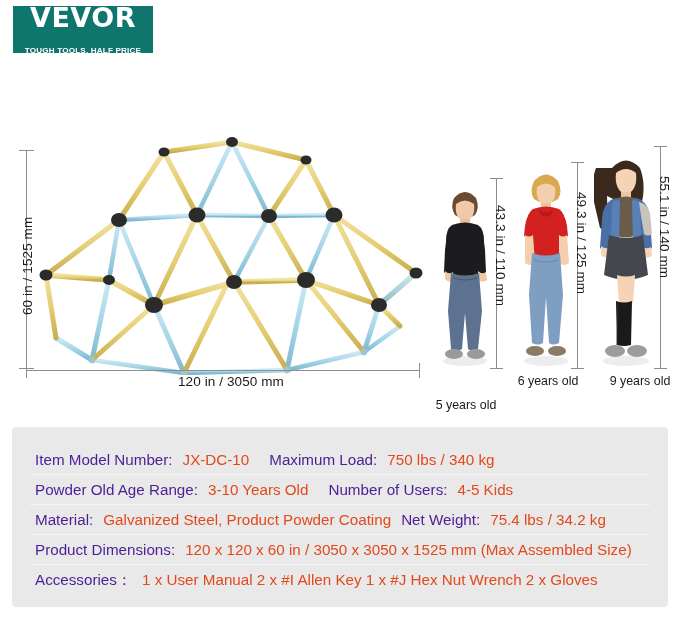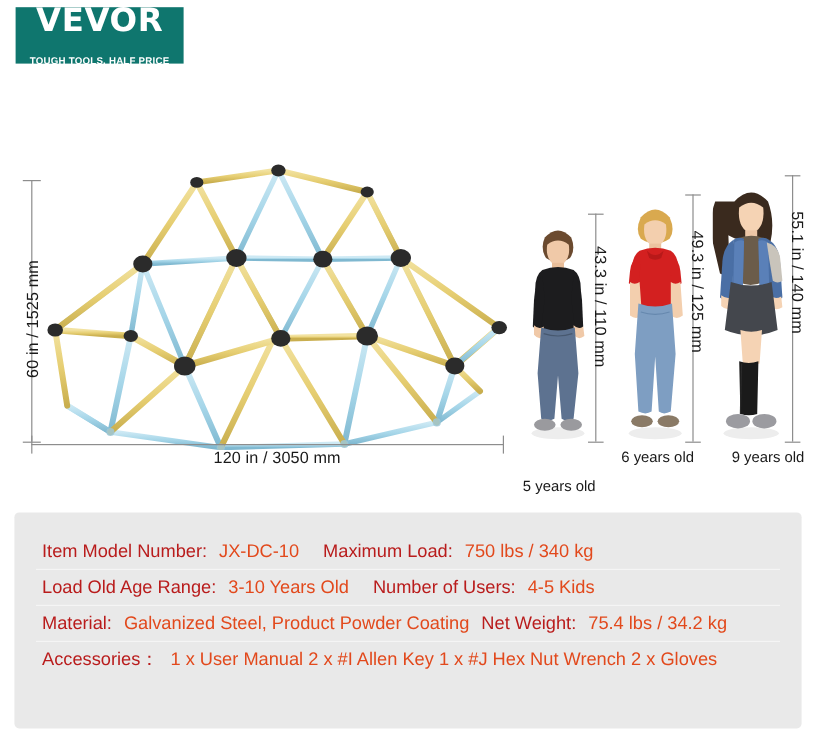--- a/index.html
+++ b/index.html
@@ -67,21 +67,21 @@
   }
   .spec-row {
     position: relative;
     height: 30px; line-height: 30px;
     margin: 0 18px; padding-left: 5px;
     font-size: 15.2px; color: #1a1a1a;
     white-space: nowrap;
     border-bottom: 1px solid #f5f5f5;
   }
   .spec-row:last-child { border-bottom: none; }
-  .lbl { color: #b91c1c; }
+  .lbl { color: #4c1d95; }
   .val { color: #E2491C; }
   .gap-s { display: inline-block; width: 10px; }
   .gap-m { display: inline-block; width: 20px; }
 </style>
 </head>
 <body>
 
 <div id="page">
 
   <div class="logo-box">
@@ -288,27 +288,30 @@
 
   </div>
 
   <div class="spec">
 
     <div class="spec-row">
       <span class="lbl">Item Model Number:</span><span class="gap-s"></span><span class="val">JX-DC-10</span><span class="gap-m"></span><span class="lbl">Maximum Load:</span><span class="gap-s"></span><span class="val">750 lbs / 340 kg</span>
     </div>
 
     <div class="spec-row">
-      <span class="lbl">Load Old Age Range:</span><span class="gap-s"></span><span class="val">3-10 Years Old</span><span class="gap-m"></span><span class="lbl">Number of Users:</span><span class="gap-s"></span><span class="val">4-5 Kids</span>
+      <span class="lbl">Powder Old Age Range:</span><span class="gap-s"></span><span class="val">3-10 Years Old</span><span class="gap-m"></span><span class="lbl">Number of Users:</span><span class="gap-s"></span><span class="val">4-5 Kids</span>
     </div>
 
     <div class="spec-row">
       <span class="lbl">Material:</span><span class="gap-s"></span><span class="val">Galvanized Steel, Product Powder Coating</span><span class="gap-s"></span><span class="lbl">Net Weight:</span><span class="gap-s"></span><span class="val">75.4 lbs / 34.2 kg</span>
     </div>
 
+    <div class="spec-row">
+      <span class="lbl">Product Dimensions:</span><span class="gap-s"></span><span class="val">120 x 120 x 60 in / 3050 x 3050 x 1525 mm (Max Assembled Size)</span>
+    </div>
 
     <div class="spec-row">
       <span class="lbl">Accessories：</span><span class="gap-s"></span><span class="val">1 x User Manual  2 x #I Allen Key  1 x #J Hex Nut Wrench  2 x Gloves</span>
     </div>
 
   </div>
 
 </div>
 
 </body></html>

